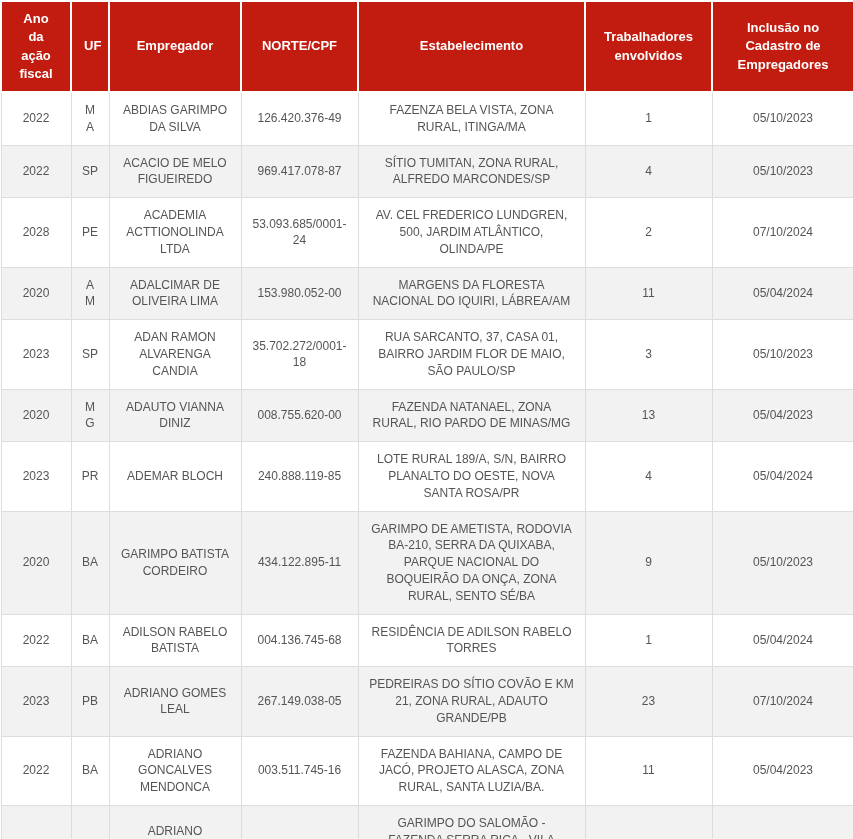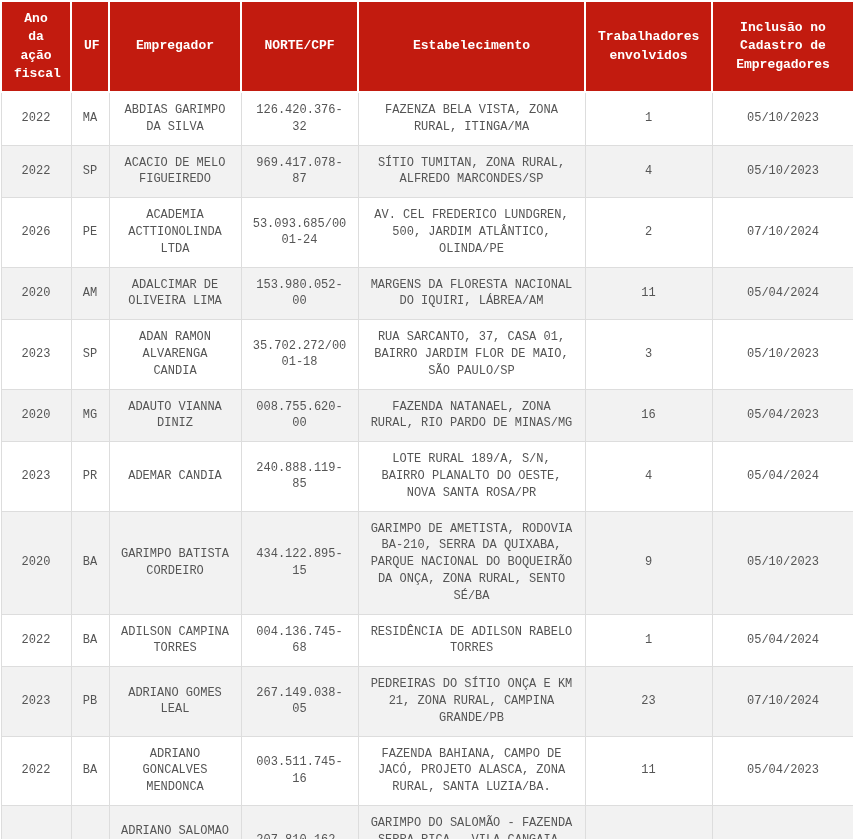--- a/index.html
+++ b/index.html
@@ -15,21 +15,20 @@
     margin: 0;
     padding: 0;
     background: #ffffff;
     font-family: "Liberation Sans", "DejaVu Sans", sans-serif;
   }
   .page {
     width: 853px;
     height: 839px;
     overflow: hidden;
     background: #14532d;
-    font-family: Liberation Mono, monospace;
   }
   table.employers {
     width: 853px;
     table-layout: fixed;
     border-collapse: collapse;
     background: #ffffff;
   }
   table.employers col.c-ano            { width: 70px; }
   table.employers col.c-uf             { width: 38px; }
   table.employers col.c-empregador     { width: 132px; }
@@ -88,36 +87,36 @@
           <th>Estabelecimento</th>
           <th>Trabalhadores envolvidos</th>
           <th>Inclusão no Cadastro de Empregadores</th>
         </tr>
     </thead>
     <tbody>
         <tr>
           <td>2022</td>
           <td>MA</td>
           <td>ABDIAS GARIMPO DA SILVA</td>
-          <td>126.420.376-32</td>
+          <td>126.420.376-49</td>
           <td>FAZENZA BELA VISTA, ZONA RURAL, ITINGA/MA</td>
           <td>1</td>
           <td>05/10/2023</td>
         </tr>
         <tr>
           <td>2022</td>
           <td>SP</td>
           <td>ACACIO DE MELO FIGUEIREDO</td>
           <td>969.417.078-87</td>
           <td>SÍTIO TUMITAN, ZONA RURAL, ALFREDO MARCONDES/SP</td>
           <td>4</td>
           <td>05/10/2023</td>
         </tr>
         <tr>
-          <td>2026</td>
+          <td>2028</td>
           <td>PE</td>
           <td>ACADEMIA ACTTIONOLINDA LTDA</td>
           <td>53.093.685/0001-24</td>
           <td>AV. CEL FREDERICO LUNDGREN, 500, JARDIM ATLÂNTICO, OLINDA/PE</td>
           <td>2</td>
           <td>07/10/2024</td>
         </tr>
         <tr>
           <td>2020</td>
           <td>AM</td>
@@ -135,56 +134,56 @@
           <td>RUA SARCANTO, 37, CASA 01, BAIRRO JARDIM FLOR DE MAIO, SÃO PAULO/SP</td>
           <td>3</td>
           <td>05/10/2023</td>
         </tr>
         <tr>
           <td>2020</td>
           <td>MG</td>
           <td>ADAUTO VIANNA DINIZ</td>
           <td>008.755.620-00</td>
           <td>FAZENDA NATANAEL, ZONA RURAL, RIO PARDO DE MINAS/MG</td>
-          <td>16</td>
+          <td>13</td>
           <td>05/04/2023</td>
         </tr>
         <tr>
           <td>2023</td>
           <td>PR</td>
-          <td>ADEMAR CANDIA</td>
+          <td>ADEMAR BLOCH</td>
           <td>240.888.119-85</td>
           <td>LOTE RURAL 189/A, S/N, BAIRRO PLANALTO DO OESTE, NOVA SANTA ROSA/PR</td>
           <td>4</td>
           <td>05/04/2024</td>
         </tr>
         <tr>
           <td>2020</td>
           <td>BA</td>
           <td>GARIMPO BATISTA CORDEIRO</td>
-          <td>434.122.895-15</td>
+          <td>434.122.895-11</td>
           <td>GARIMPO DE AMETISTA, RODOVIA BA-210, SERRA DA QUIXABA, PARQUE NACIONAL DO BOQUEIRÃO DA ONÇA, ZONA RURAL, SENTO SÉ/BA</td>
           <td>9</td>
           <td>05/10/2023</td>
         </tr>
         <tr>
           <td>2022</td>
           <td>BA</td>
-          <td>ADILSON CAMPINA TORRES</td>
+          <td>ADILSON RABELO BATISTA</td>
           <td>004.136.745-68</td>
           <td>RESIDÊNCIA DE ADILSON RABELO TORRES</td>
           <td>1</td>
           <td>05/04/2024</td>
         </tr>
         <tr>
           <td>2023</td>
           <td>PB</td>
           <td>ADRIANO GOMES LEAL</td>
           <td>267.149.038-05</td>
-          <td>PEDREIRAS DO SÍTIO ONÇA E KM 21, ZONA RURAL, CAMPINA GRANDE/PB</td>
+          <td>PEDREIRAS DO SÍTIO COVÃO E KM 21, ZONA RURAL, ADAUTO GRANDE/PB</td>
           <td>23</td>
           <td>07/10/2024</td>
         </tr>
         <tr>
           <td>2022</td>
           <td>BA</td>
           <td>ADRIANO GONCALVES MENDONCA</td>
           <td>003.511.745-16</td>
           <td>FAZENDA BAHIANA, CAMPO DE JACÓ, PROJETO ALASCA, ZONA RURAL, SANTA LUZIA/BA.</td>
           <td>11</td>

